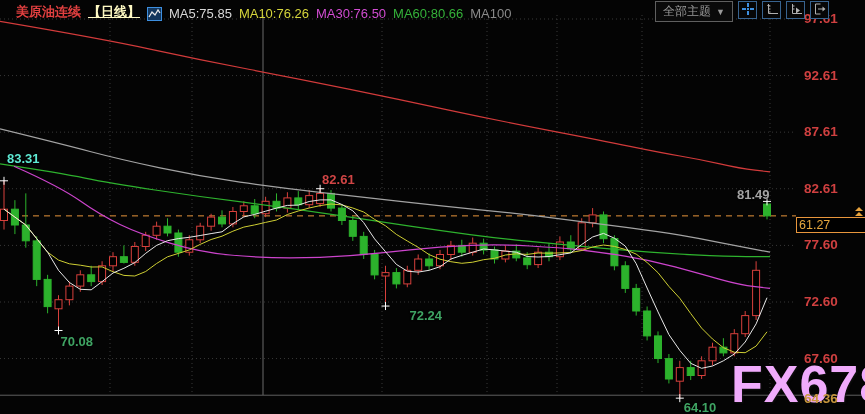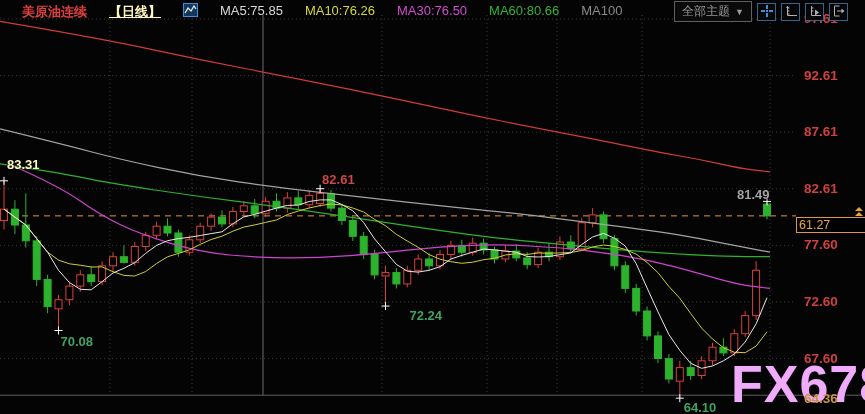--- a/index.html
+++ b/index.html
@@ -1,26 +1,26 @@
 <!DOCTYPE html>
 <html><head>
 <meta charset="utf-8">
 <style>
   html,body{margin:0;padding:0;background:#000;}
   .app{position:relative;width:865px;height:414px;background:#040404;overflow:hidden;
        font-family:"Liberation Sans",sans-serif;}
   #plot-svg{position:absolute;left:0;top:0;}
-  .header{position:absolute;left:22px;top:3px;display:flex;align-items:flex-start;gap:22px;
+  .header{position:absolute;left:16px;top:3px;display:flex;align-items:flex-end;gap:7px;
           font-size:13px;white-space:nowrap;z-index:5;}
   .sym{color:#e14040;font-weight:bold;}
   .per{color:#fef9c3;font-weight:bold;text-decoration:underline;}
   .cicon{display:inline-flex;width:15px;height:14px;}
   .mag{color:#dcdcdc;}
   .ma{font-weight:400;}
-  .toolbar{position:absolute;right:17px;top:1px;display:flex;align-items:center;gap:5px;z-index:6;}
+  .toolbar{position:absolute;right:36px;top:1px;display:flex;align-items:flex-start;gap:5px;z-index:6;}
   .theme-box{display:flex;align-items:center;gap:5px;border:1px solid #5f5f5f;color:#9a9a9a;
              font-size:12px;padding:1px 7px;cursor:pointer;background:#0a0a0a;}
   .chev{font-size:9px;color:#9a9a9a;}
   .ibtn{width:17px;height:16px;border:1px solid #38638f;background:#060606;display:flex;
         align-items:center;justify-content:center;cursor:pointer;}
   .ylab{position:absolute;left:804px;font-size:13.5px;font-weight:600;color:#cf4040;z-index:4;}
   .ylab.bottom{color:#c8963c;}
   .ann{position:absolute;font-size:13px;font-weight:bold;white-space:nowrap;z-index:4;
        text-shadow:0 0 2px #000;}
   .price-badge{position:absolute;left:796px;width:66px;height:14px;border:1px solid #e8963c;
@@ -277,21 +277,21 @@
       <div class="ylab" style="top: 11.0085px;">97.61</div>
       <div class="ylab" style="top: 67.5813px;">92.61</div>
       <div class="ylab" style="top: 124.154px;">87.61</div>
       <div class="ylab" style="top: 180.727px;">82.61</div>
       <div class="ylab" style="top: 237.413px;">77.60</div>
       <div class="ylab" style="top: 293.986px;">72.60</div>
       <div class="ylab" style="top: 350.559px;">67.60</div>
       <div class="ylab bottom" style="top: 391.218px;">64.36</div>
     </div>
   <div id="annotations">
-      <div class="ann" style="color: #fef9c3; left: 7px; top: 157px;">83.31</div>
+      <div class="ann" style="color: #5eead4; left: 7px; top: 151px;">83.31</div>
       <div class="ann" style="color: rgb(63, 164, 99); left: 60.5px; top: 334.498px;">70.08</div>
       <div class="ann" style="color: rgb(208, 69, 69); left: 322.1px; top: 171.727px;">82.61</div>
       <div class="ann" style="color: rgb(63, 164, 99); left: 409.5px; top: 308.059px;">72.24</div>
       <div class="ann" style="color: #a3a3a3; left: 737px; top: 187.399px;">81.49</div>
       <div class="ann" style="color: rgb(63, 164, 99); left: 683.8px; top: 400.16px;">64.10</div>
     </div>
 
   <div class="price-badge" style="top: 217px;">
     <span>61.27</span>
   </div>

